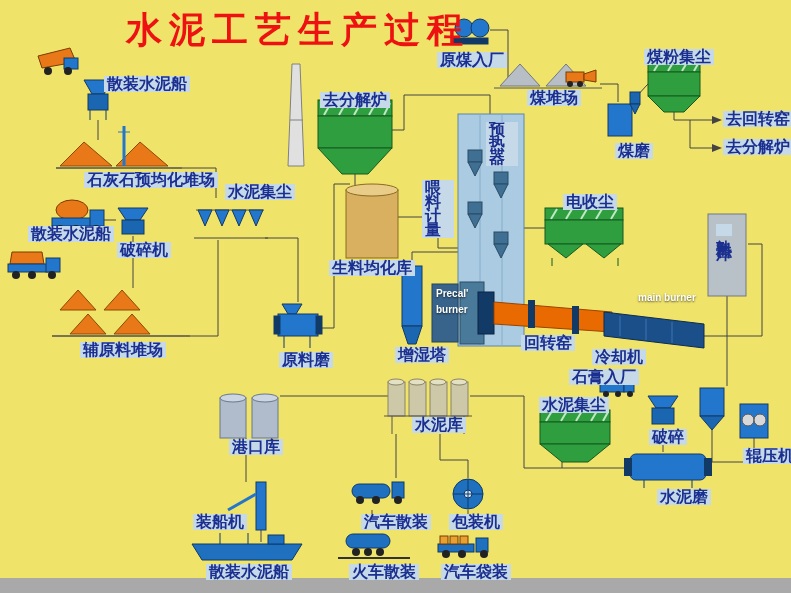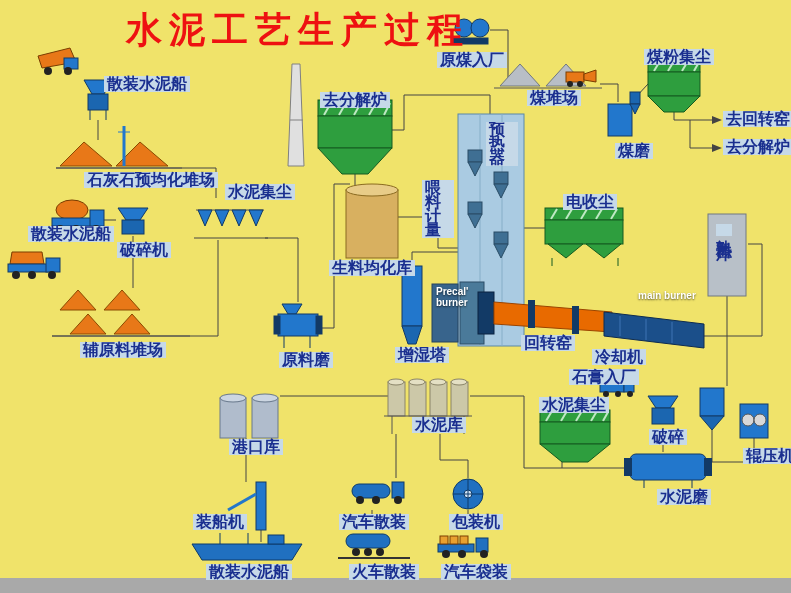--- a/index.html
+++ b/index.html
@@ -5,21 +5,21 @@
   html,body{margin:0;padding:0;background:#888;}
   .stage{position:relative;width:791px;height:593px;background:#f0e36a;overflow:hidden;
          font-family:"Liberation Sans",sans-serif;}
   svg.layer{position:absolute;left:0;top:0;}
   .title{position:absolute;left:126px;top:6px;color:#ee1111;font-family:"Liberation Serif",serif;
          font-size:36px;font-weight:bold;letter-spacing:7px;white-space:nowrap;}
   .lbl{position:absolute;background:#c6d9e8;color:#1a2f8f;font-weight:bold;font-size:16px;
        line-height:14px;padding:1px 3px;white-space:nowrap;z-index:5;}
   .lbl.wrap{white-space:normal;text-align:left;}
   .lbl.vert{writing-mode:vertical-rl;text-orientation:upright;letter-spacing:2px;padding:3px 1px;}
-  .lbl.plain{background:transparent;color:#ffffff;font-size:10px;font-weight:bold;line-height:11px;
+  .lbl.plain{background:transparent;color:#ffffff;font-size:10px;font-weight:bold;line-height:16px;
              text-shadow:0 1px 2px rgba(0,0,0,.65);padding:0;}
   .footer{position:absolute;left:0;bottom:0;width:100%;height:15px;background:#a9a9a9;z-index:4;}
 </style>
 </head>
 <body>
 
 <div class="stage">
 
 <svg class="layer" width="791" height="593" viewBox="0 0 791 593">
 
@@ -398,19 +398,19 @@
 <div class="lbl vert" style="left:716px;top:224px">熟料库</div>
 <div class="lbl" style="left:569px;top:369px">石膏入厂</div>
 <div class="lbl" style="left:539px;top:397px">水泥集尘</div>
 <div class="lbl" style="left:649px;top:429px">破碎</div>
 <div class="lbl" style="left:743px;top:448px">辊压机</div>
 <div class="lbl" style="left:657px;top:489px">水泥磨</div>
 <div class="lbl" style="left:412px;top:417px">水泥库</div>
 <div class="lbl" style="left:229px;top:439px">港口库</div>
 <div class="lbl" style="left:193px;top:514px">装船机</div>
 <div class="lbl" style="left:206px;top:564px">散装水泥船</div>
-<div class="lbl" style="left:339px;top:514px">汽车散装</div>
+<div class="lbl" style="left:361px;top:514px">汽车散装</div>
 <div class="lbl" style="left:349px;top:564px">火车散装</div>
 <div class="lbl" style="left:449px;top:514px">包装机</div>
 <div class="lbl" style="left:441px;top:564px">汽车袋装</div>
 
 <div class="footer"></div>
 </div>
 
 </body></html>

